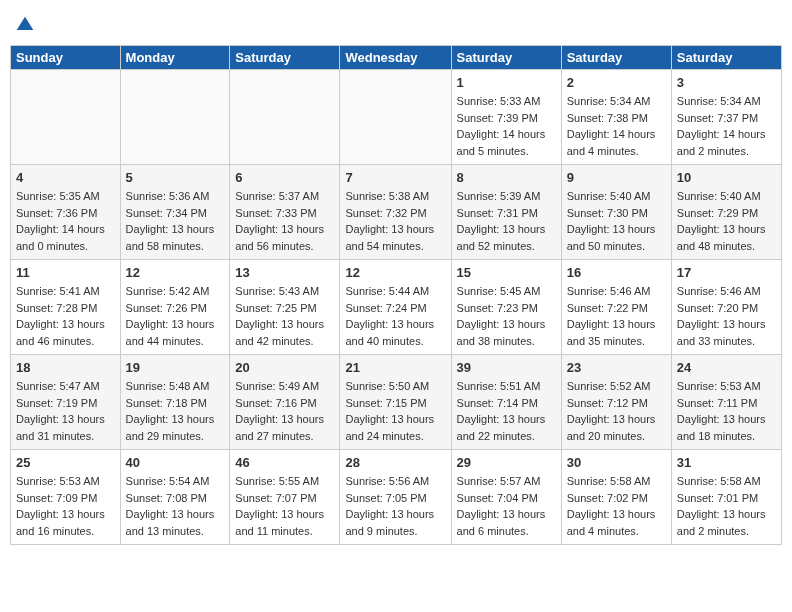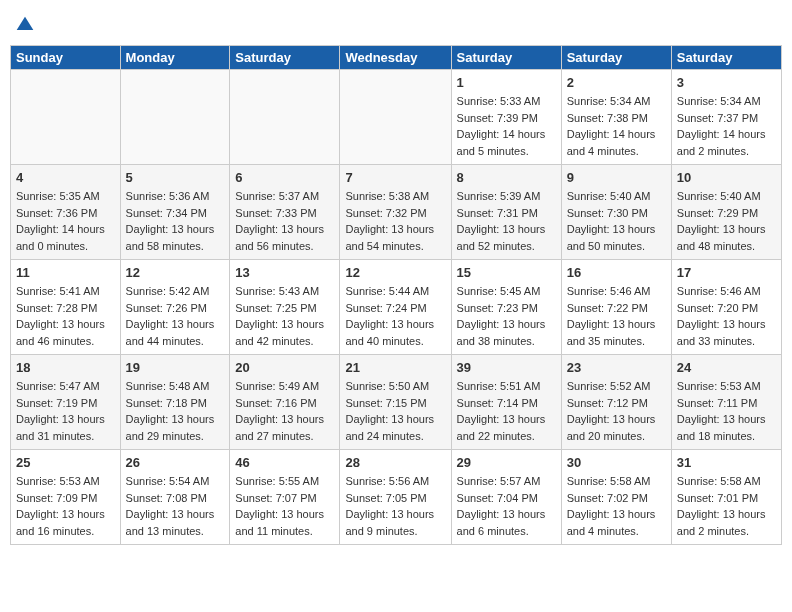--- a/index.html
+++ b/index.html
@@ -238,21 +238,21 @@
           <span class="day-number">24</span>
           <div class="day-info">Sunrise: 5:53 AM<br>Sunset: 7:11 PM<br>Daylight: 13 hours<br>and 18 minutes.</div>
         </td>
       </tr>
       <tr>
         <td>
           <span class="day-number">25</span>
           <div class="day-info">Sunrise: 5:53 AM<br>Sunset: 7:09 PM<br>Daylight: 13 hours<br>and 16 minutes.</div>
         </td>
         <td>
-          <span class="day-number">26</span>
+          <span class="day-number">40</span>
           <div class="day-info">Sunrise: 5:54 AM<br>Sunset: 7:08 PM<br>Daylight: 13 hours<br>and 13 minutes.</div>
         </td>
         <td>
           <span class="day-number">46</span>
           <div class="day-info">Sunrise: 5:55 AM<br>Sunset: 7:07 PM<br>Daylight: 13 hours<br>and 11 minutes.</div>
         </td>
         <td>
           <span class="day-number">28</span>
           <div class="day-info">Sunrise: 5:56 AM<br>Sunset: 7:05 PM<br>Daylight: 13 hours<br>and 9 minutes.</div>
         </td>

